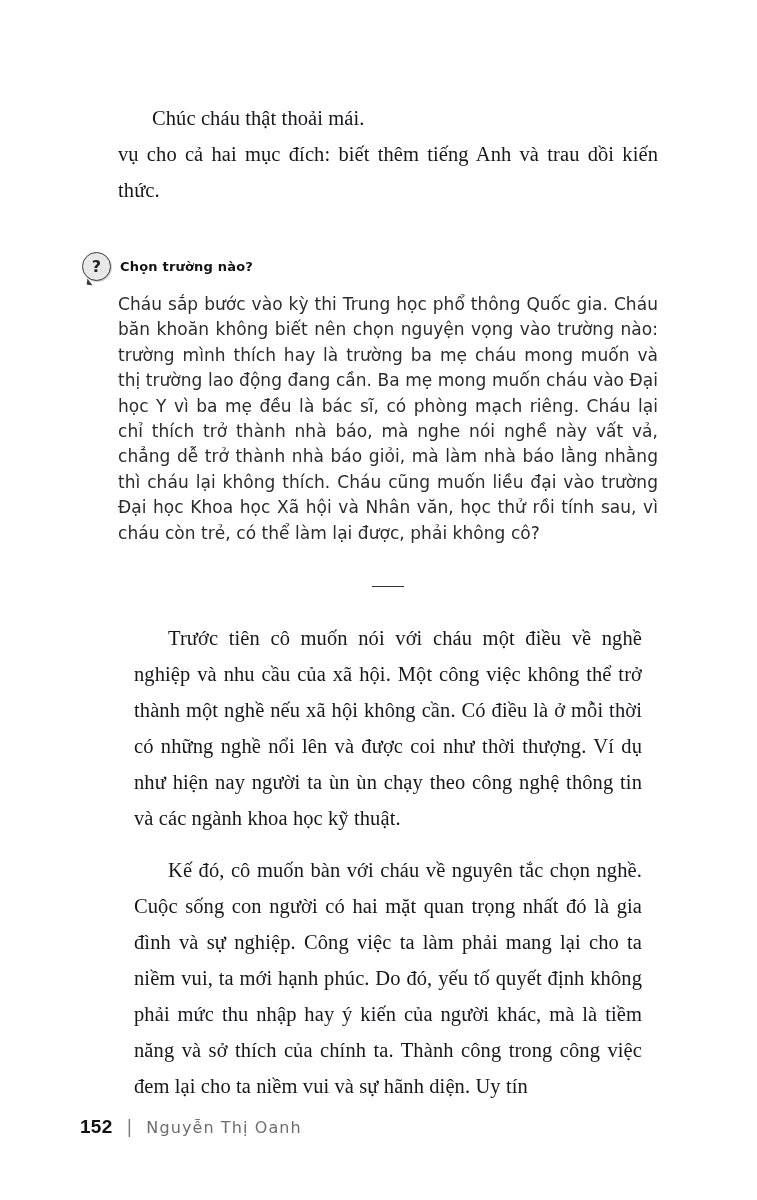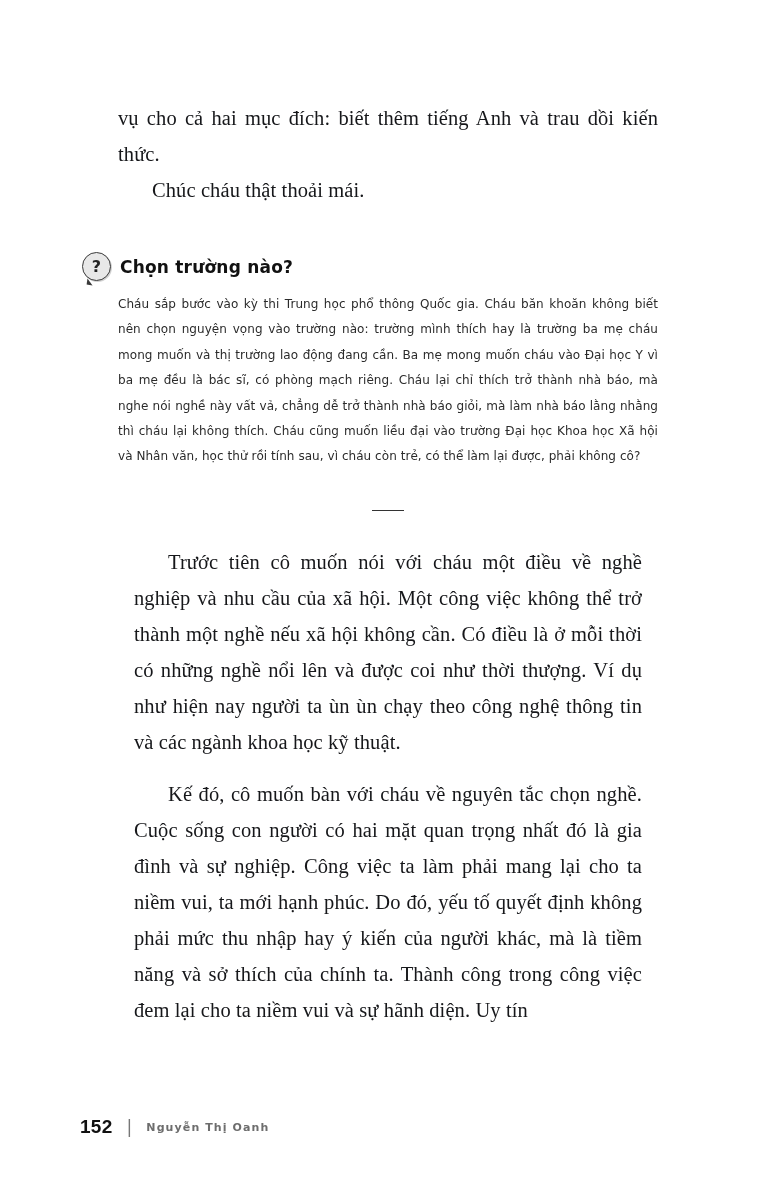--- a/index.html
+++ b/index.html
@@ -79,28 +79,28 @@
     left: 4px;
     bottom: -5px;
     width: 0; height: 0;
     border-left: 6px solid #3a3a3a;
     border-top: 6px solid transparent;
     border-bottom: 0 solid transparent;
     transform: rotate(8deg);
   }
   .q-title {
     font-family: "DejaVu Sans", sans-serif;
-    font-size: 17px;
+    font-size: 13px;
     font-weight: bold;
     color: #111;
     letter-spacing: 0.2px;
   }
   .q-body {
     font-family: "DejaVu Sans", sans-serif;
-    font-size: 12px;
+    font-size: 17px;
     line-height: 25.4px;
     text-align: justify;
     color: #2b2b2b;
     margin: 0;
     letter-spacing: 0.05px;
   }
 
   
   .divider-wrap {
     text-align: center;
@@ -137,36 +137,35 @@
     letter-spacing: 0.3px;
   }
   .folio-sep {
     font-family: "DejaVu Sans", sans-serif;
     font-size: 17px;
     color: #777;
     font-weight: normal;
   }
   .author {
     font-family: "DejaVu Sans", sans-serif;
-    font-size: 11px;
+    font-size: 16px;
     color: #6d6d6d;
     letter-spacing: 1.1px;
-    font-weight: bold;
   }
 </style>
 </head>
 <body>
 
 <div class="page">
 
   <div class="content">
 
     <div class="opening">
+      <p class="serif-par indent">Chúc cháu thật thoải mái.</p>
       <p class="serif-par">vụ cho cả hai mục đích: biết thêm tiếng Anh và trau dồi kiến thức.</p>
-      <p class="serif-par indent">Chúc cháu thật thoải mái.</p>
     </div>
 
     <div class="q-block">
       <div class="q-head">
         <span class="q-mark">?</span>
         <span class="q-title">Chọn trường nào?</span>
       </div>
       <p class="q-body">Cháu sắp bước vào kỳ thi Trung học phổ thông Quốc gia. Cháu băn khoăn không biết nên chọn nguyện vọng vào trường nào: trường mình thích hay là trường ba mẹ cháu mong muốn và thị trường lao động đang cần. Ba mẹ mong muốn cháu vào Đại học Y vì ba mẹ đều là bác sĩ, có phòng mạch riêng. Cháu lại chỉ thích trở thành nhà báo, mà nghe nói nghề này vất vả, chẳng dễ trở thành nhà báo giỏi, mà làm nhà báo lằng nhằng thì cháu lại không thích. Cháu cũng muốn liều đại vào trường Đại học Khoa học Xã hội và Nhân văn, học thử rồi tính sau, vì cháu còn trẻ, có thể làm lại được, phải không cô?</p>
     </div>
 

